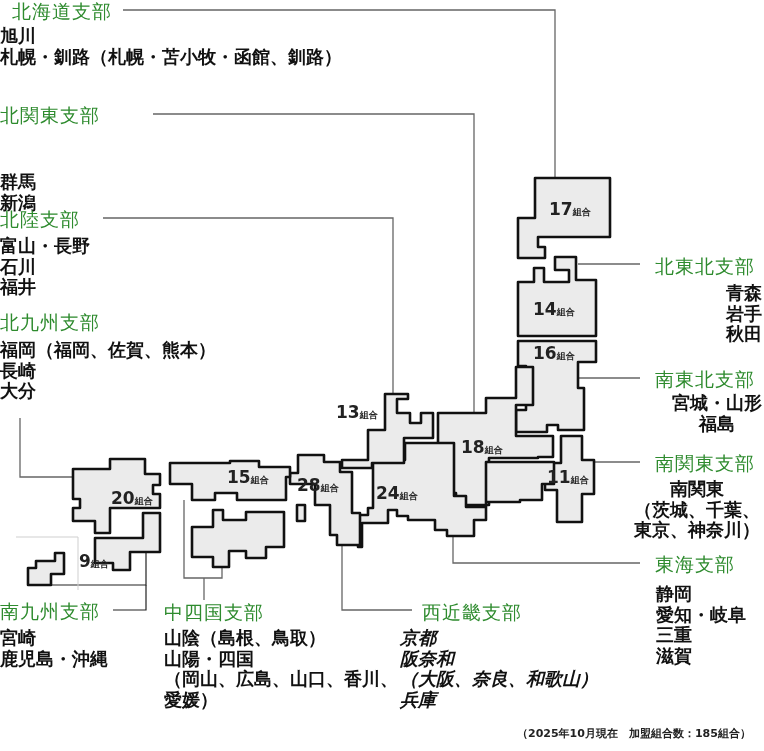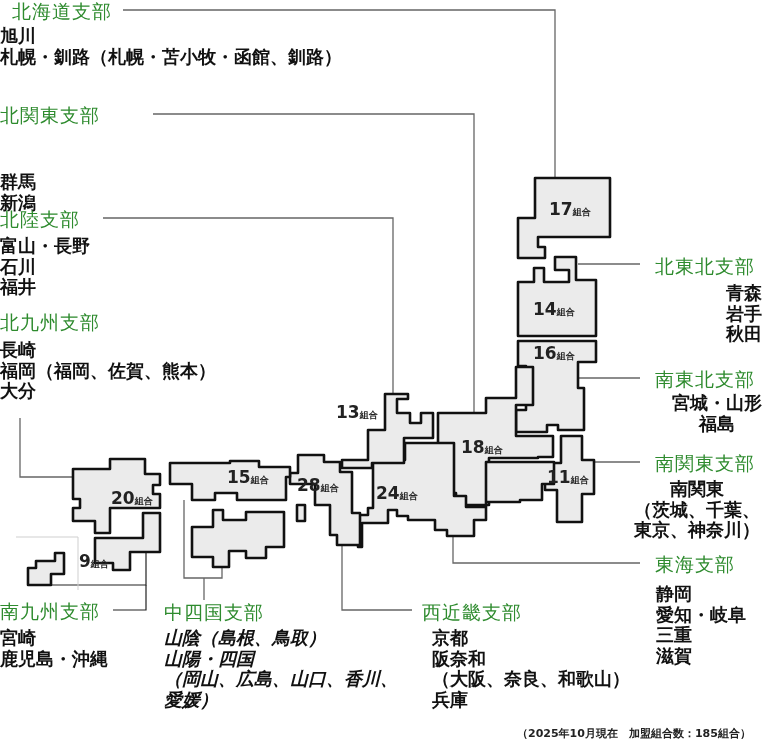--- a/index.html
+++ b/index.html
@@ -96,22 +96,22 @@
 
 <div class="branch-title" style="left:0;top:207px;">北陸支部</div>
 <div class="areas" style="left:0;top:236px;">
   <div>富山・長野</div>
   <div>石川</div>
   <div>福井</div>
 </div>
 
 <div class="branch-title" style="left:0;top:310px;">北九州支部</div>
 <div class="areas" style="left:0;top:340px;">
+  <div>福岡（福岡、佐賀、熊本）</div>
   <div>長崎</div>
-  <div>福岡（福岡、佐賀、熊本）</div>
   <div>大分</div>
 </div>
 
 <div class="branch-title" style="left:655px;top:254px;">北東北支部</div>
 <div class="areas right" style="right:2px;top:283px;">
   <div>青森</div>
   <div>岩手</div>
   <div>秋田</div>
 </div>
 
@@ -136,28 +136,28 @@
   <div>滋賀</div>
 </div>
 
 <div class="branch-title" style="left:0;top:599px;">南九州支部</div>
 <div class="areas" style="left:0;top:628px;">
   <div>宮崎</div>
   <div>鹿児島・沖縄</div>
 </div>
 
 <div class="branch-title" style="left:164px;top:600px;">中四国支部</div>
-<div class="areas" style="left:164px;top:628px;font-style:italic;">
+<div class="areas" style="left:164px;top:628px;">
   <div>山陰（島根、鳥取）</div>
   <div>山陽・四国</div>
   <div>（岡山、広島、山口、香川、</div>
   <div>愛媛）</div>
 </div>
 
 <div class="branch-title" style="left:422px;top:600px;">西近畿支部</div>
-<div class="areas" style="left:432px;top:628px;">
+<div class="areas" style="left:400px;top:628px;font-style:italic;">
   <div>京都</div>
   <div>阪奈和</div>
   <div>（大阪、奈良、和歌山）</div>
   <div>兵庫</div>
 </div>
 
 <div class="footnote">（2025年10月現在　加盟組合数：185組合）</div>
 
 </body></html>

